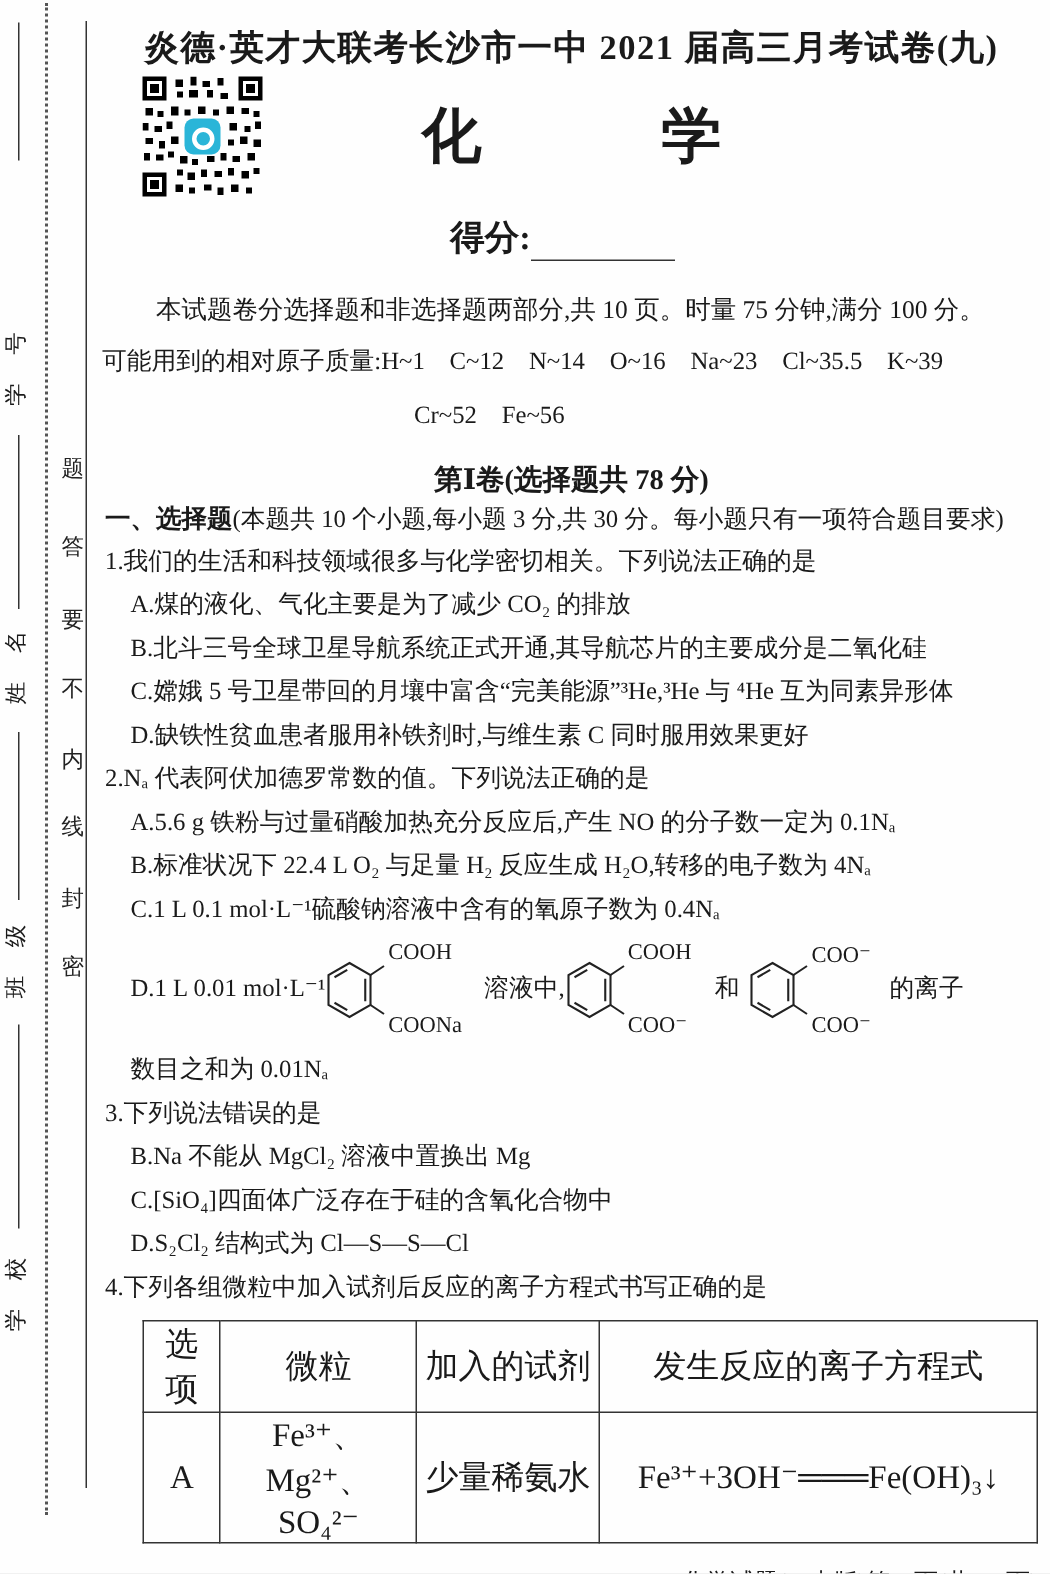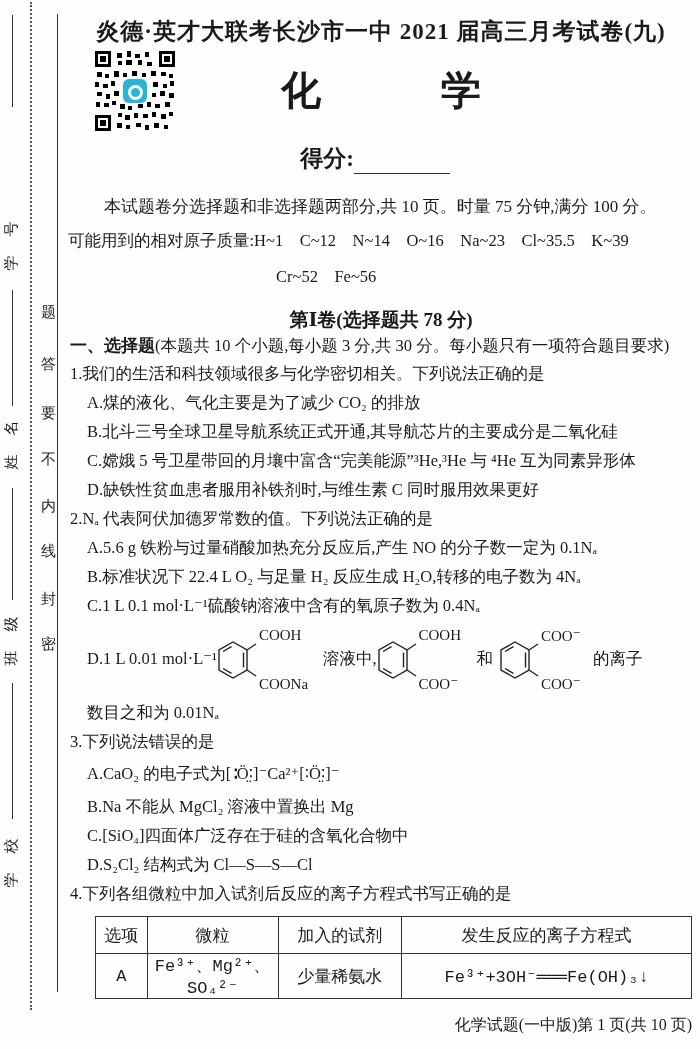--- a/index.html
+++ b/index.html
@@ -36,21 +36,21 @@
   .opt{font-size:16.5px;line-height:29px;padding-left:17px;}
   .opt-tall{line-height:36px;}
   
   .d-row{display:flex;align-items:center;height:78px;font-size:16.5px;padding-left:17px;}
   .ring{position:relative;height:76px;flex:0 0 auto;}
   .ring svg{position:absolute;left:0;top:16px;}
   .ring .lbl-top{position:absolute;left:42px;top:6px;font-size:15px;white-space:nowrap;}
   .ring .lbl-bot{position:absolute;left:42px;bottom:4px;font-size:15px;white-space:nowrap;}
 
   
-  .opts-table{border-collapse:collapse;margin:8px 0 0 25px;font-size:17px;font-family:Liberation Mono, monospace;}
+  .opts-table{border-collapse:collapse;margin:8px 0 0 25px;font-size:22px;}
   .opts-table td{border:1.4px solid #333;text-align:center;height:36px;padding:0 4px;}
   .col0{width:45px;}.col1{width:128px;}.col2{width:124px;}.col3{width:288px;}
 
   .footer{margin-top:16px;text-align:right;font-size:16px;}
 
   
   .qr .finder{position:absolute;width:16px;height:16px;border:3px solid #000;box-sizing:border-box;}
   .qr .finder::after{content:"";position:absolute;left:2px;top:2px;width:6px;height:6px;background:#000;}
   .qr .logo{position:absolute;left:28px;top:28px;width:24px;height:24px;background:#2ab5d8;border-radius:6px;}
   .qr .logo::after{content:"";position:absolute;left:5px;top:6px;width:9px;height:9px;border:3px solid #fff;border-radius:50%;}
@@ -214,21 +214,20 @@
           <line x1="30" y1="33" x2="39" y2="39" stroke="#222" stroke-width="1.4"></line>
         </svg>
         <span class="lbl-top">COO⁻</span>
         <span class="lbl-bot">COO⁻</span>
       </span>
       <span>的离子</span>
     </div>
     <div class="opt">数目之和为 0.01Nₐ</div>
 
     <div class="stem">3.下列说法错误的是</div>
-    <div class="opt opt-tall">A.CaO₂ 的电子式为[∶Ö̤∶]⁻Ca²⁺[∶Ö̤∶]⁻</div>
     <div class="opt">B.Na 不能从 MgCl₂ 溶液中置换出 Mg</div>
     <div class="opt">C.[SiO₄]四面体广泛存在于硅的含氧化合物中</div>
     <div class="opt">D.S₂Cl₂ 结构式为 Cl—S—S—Cl</div>
 
     <div class="stem">4.下列各组微粒中加入试剂后反应的离子方程式书写正确的是</div>
     <table class="opts-table">
       <tbody>
           <tr>
         <td class="col0">选项</td>
         <td class="col1">微粒</td>

